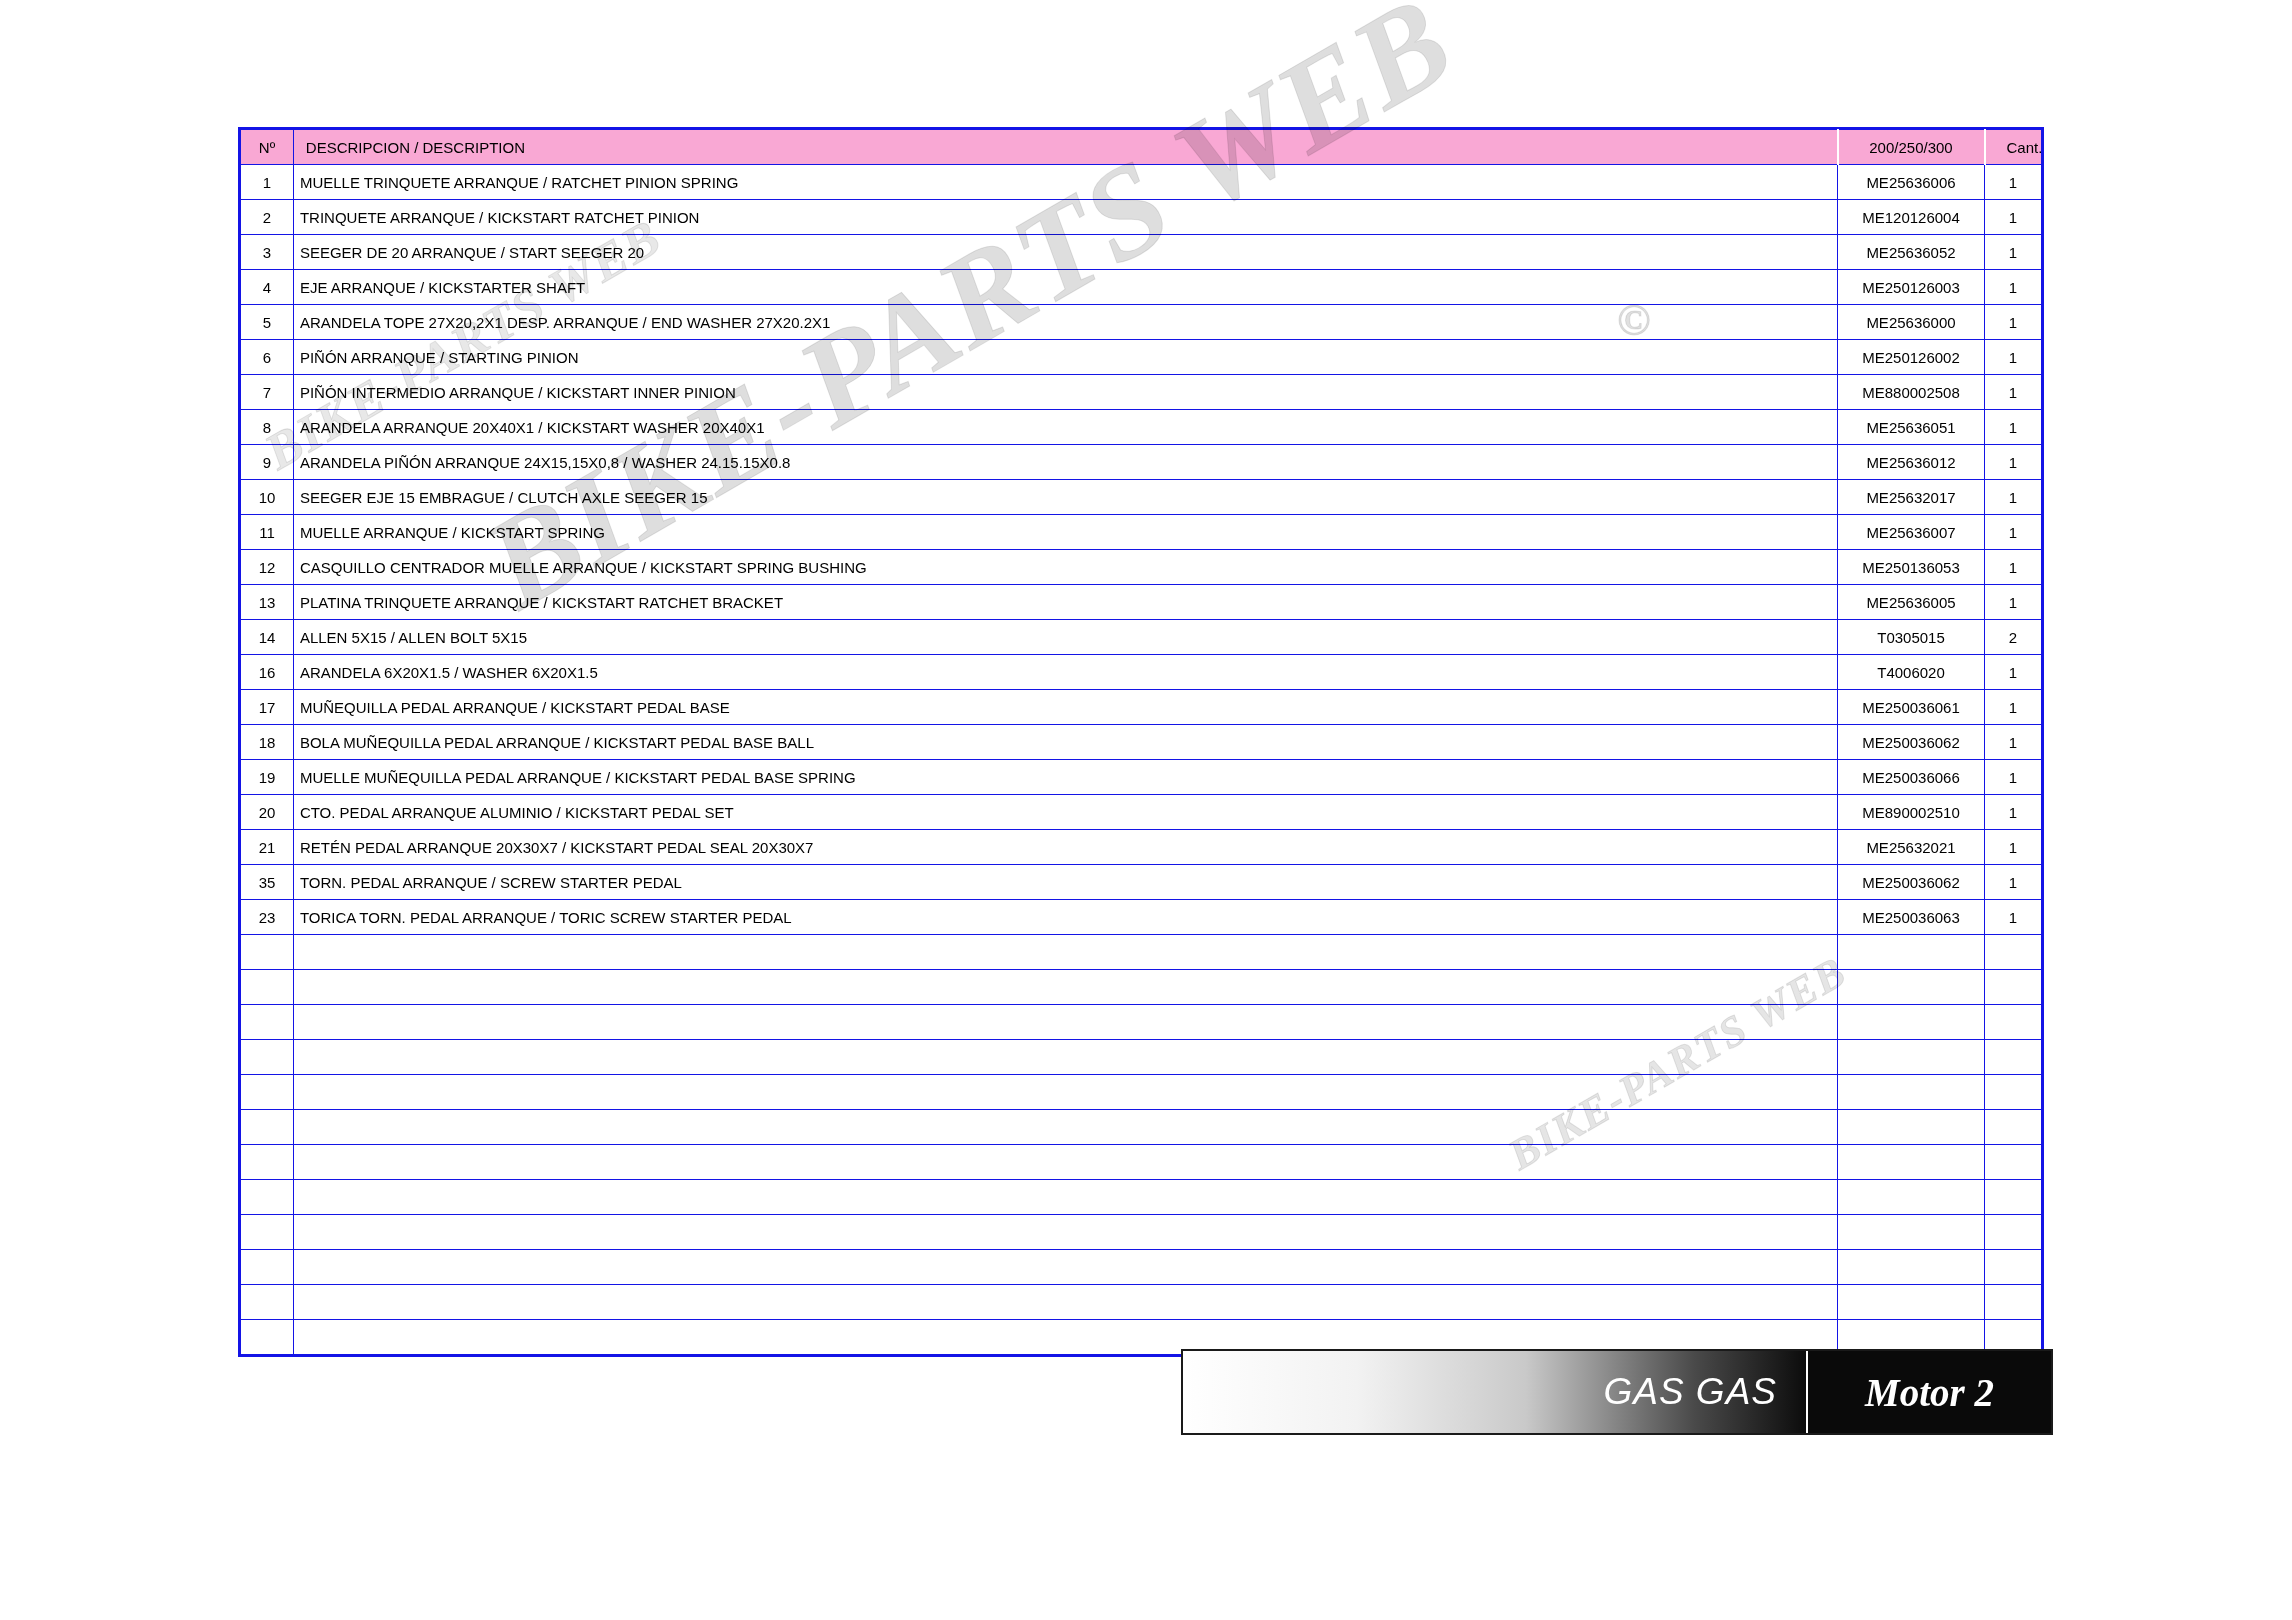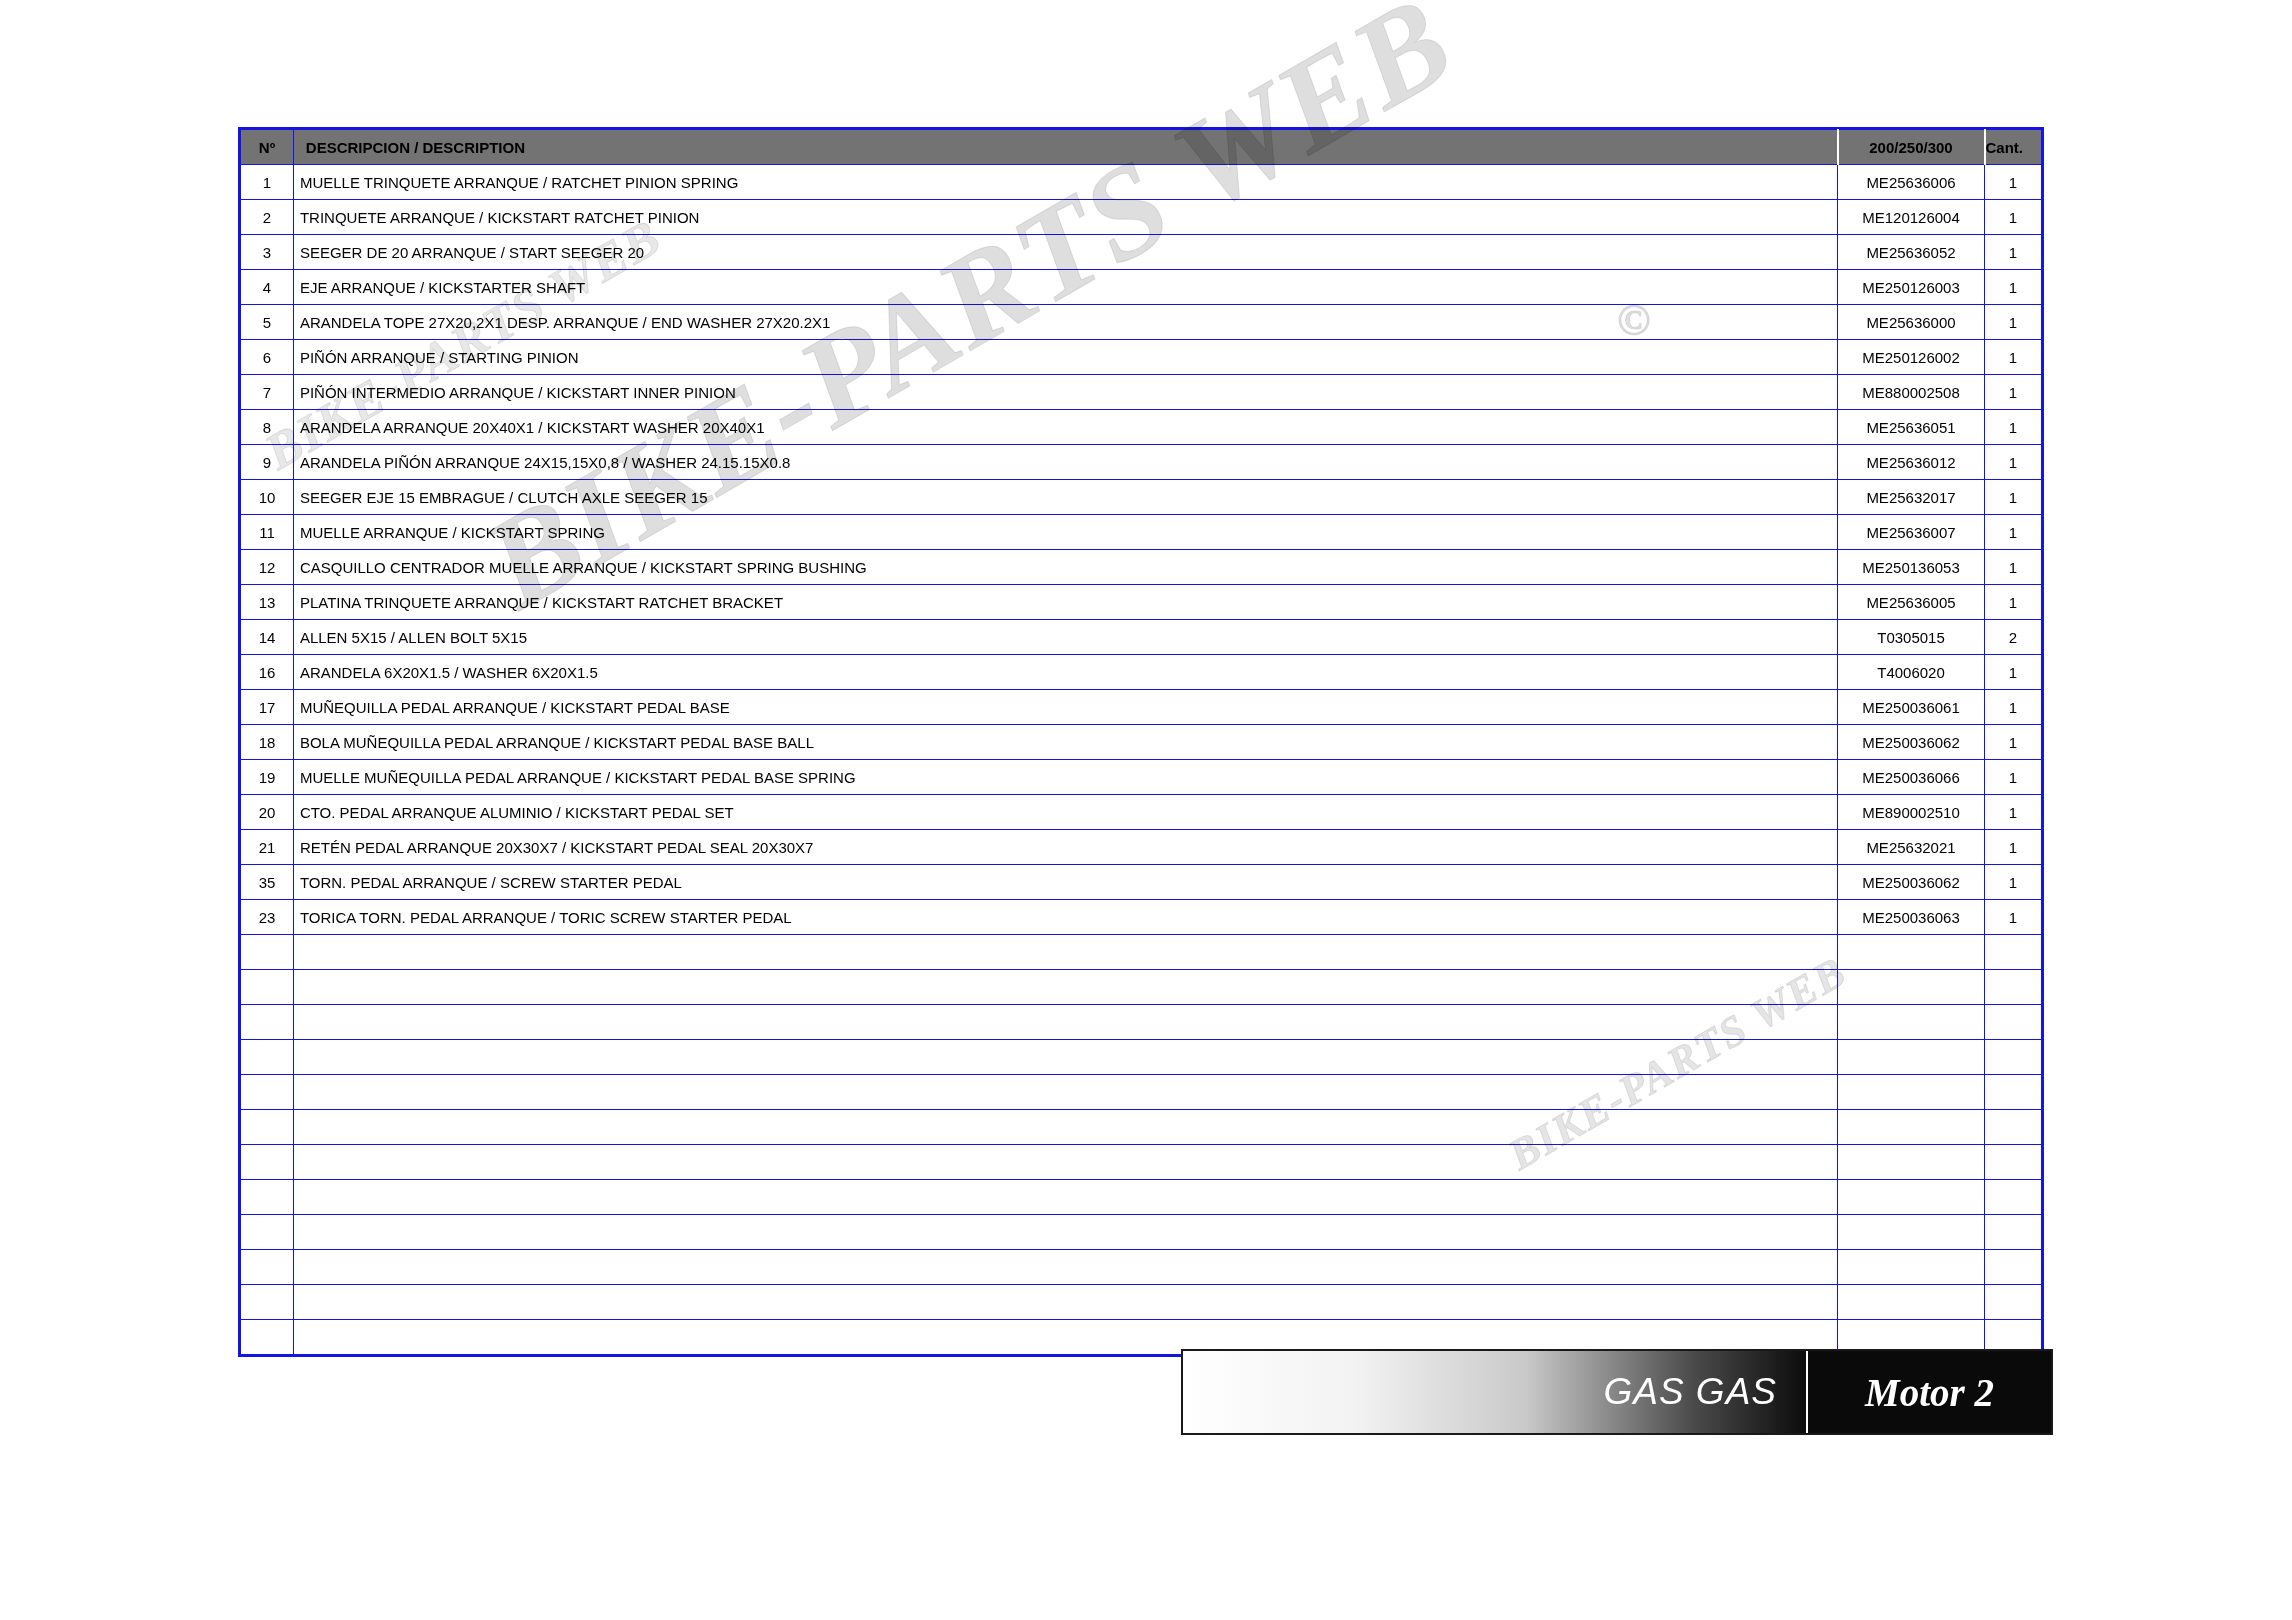--- a/index.html
+++ b/index.html
@@ -84,23 +84,23 @@
     border: 1px solid #1414e6;
     height: 35px;
     font-size: 15px;
     color: #000000;
     padding: 0 5.9px;
     box-sizing: border-box;
     overflow: hidden;
     white-space: nowrap;
   }
   thead th {
-    background: #737373;
+    background: #f9a8d4;
     color: #ffffff;
-    font-weight: bold;
+    font-weight: normal;
     font-size: 15px;
     height: 35px;
     border: 1px solid #1414e6;
   }
   th.c-no, td.c-no {
     width: 53px;
     text-align: center;
   }
   th.c-desc, td.c-desc {
     text-align: left;
@@ -110,21 +110,21 @@
     width: 147px;
     text-align: center;
     margin-left: 40px;
   }
   th.c-qty, td.c-qty {
     width: 57px;
     text-align: center;
   }
   thead th.c-desc { padding-left: 11.8px; }
   thead th.c-ref  { border-left: 2.9px solid #ffffff; }
-  thead th.c-qty  { border-left: 2.9px solid #ffffff; text-align: left; padding-left: 0; }
+  thead th.c-qty  { border-left: 2.9px solid #ffffff; text-align: left; padding-left: 21px; }
   td.empty { height: 35px; }
 
   
   .banner {
     position: absolute;
     left: 1181px;
     top: 1349px;
     width: 872px;
     height: 86px;
     z-index: 3;

